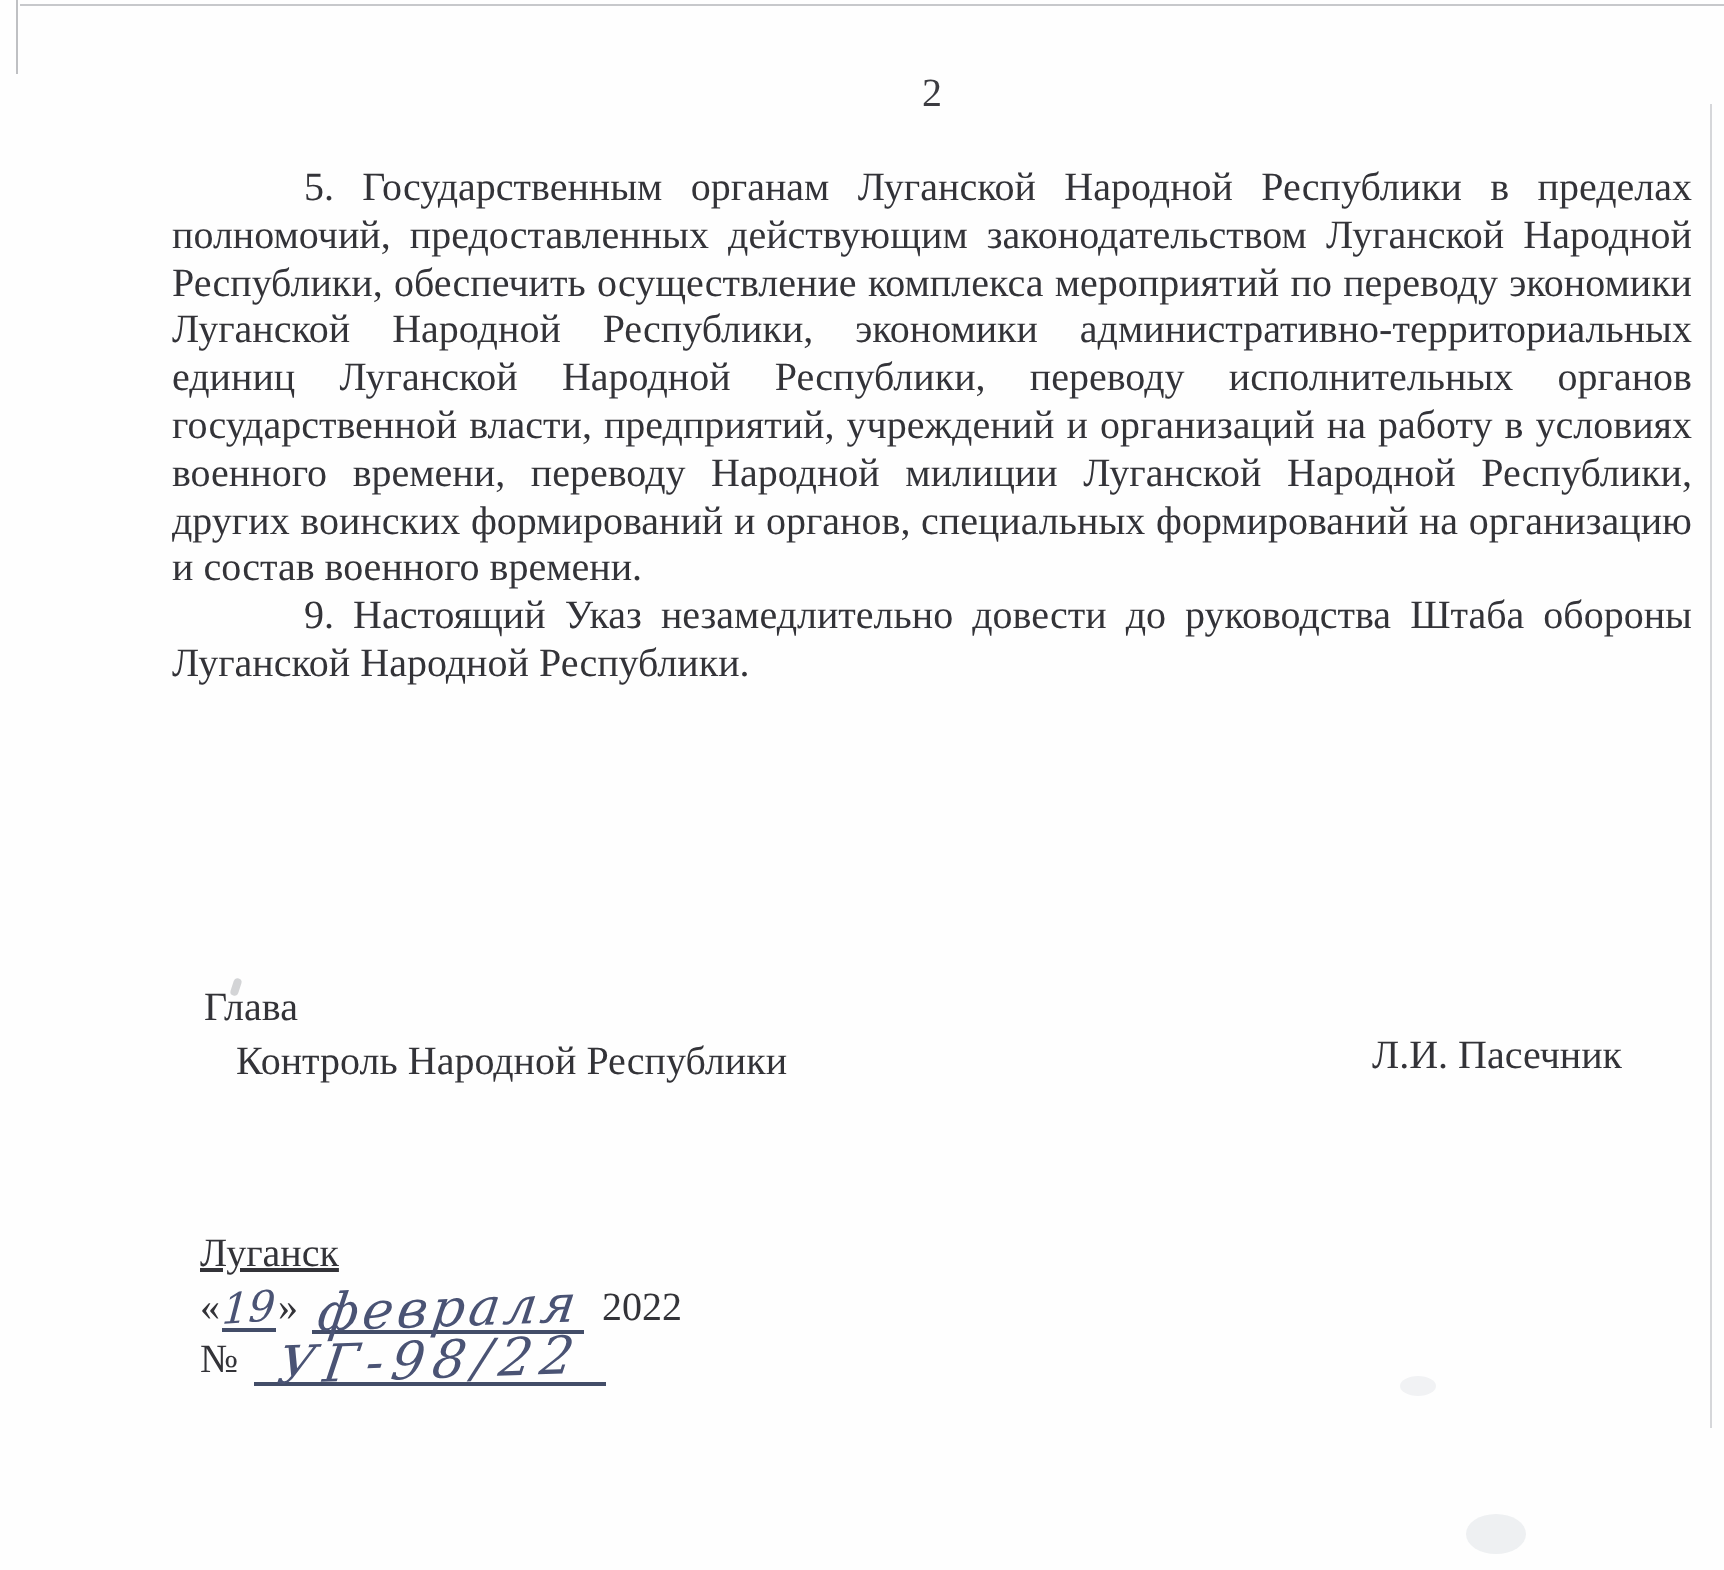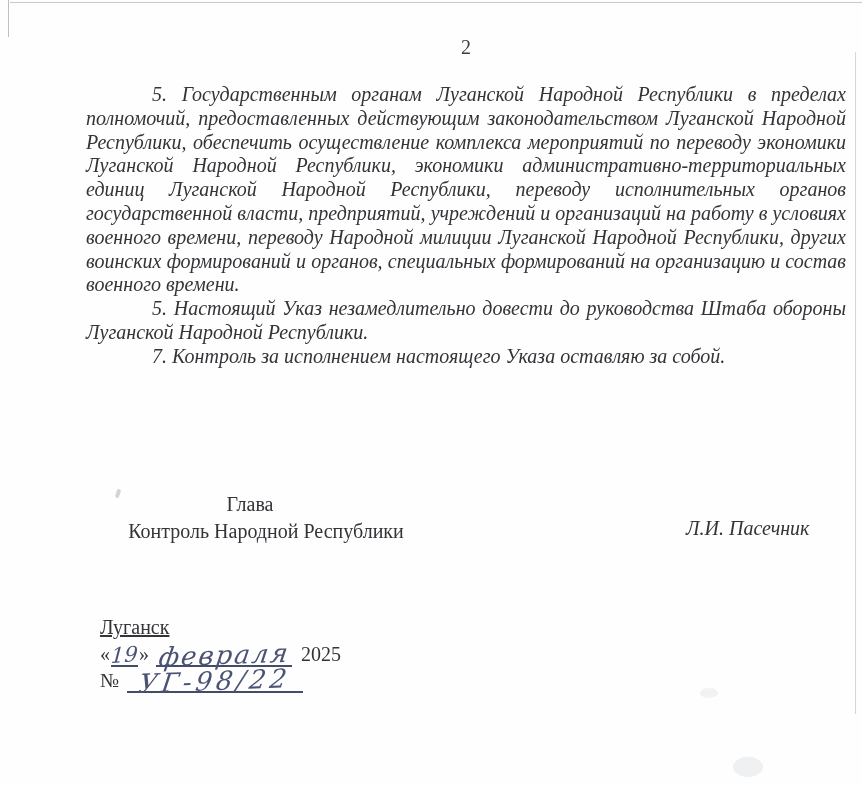--- a/index.html
+++ b/index.html
@@ -34,39 +34,36 @@
   }
 
   
   .doc-body {
     position: absolute;
     top: 83px; left: 86px; width: 760px;
     font-size: 20px;
     line-height: 23.8px;
     text-align: justify;
     color: #333338;
-    font-style: italic;
   }
   .doc-body p { margin: 0; text-indent: 66px; }
 
   
   .sig-left {
     position: absolute;
     top: 491px; left: 118px; width: 296px;
-    text-align: center;
     font-size: 20px;
     line-height: 27px;
   }
   .sig-title1 { display:block; transform: translateX(-16px); }
   .sig-name {
     position: absolute;
     top: 517px; left: 686px;
     font-size: 20px;
     white-space: nowrap;
-    font-style: italic;
   }
 
   
   .issuance {
     position: absolute;
     top: 615px; left: 100px;
     font-size: 20px;
     color: #333338;
   }
   .issuance .city { line-height: 24px; text-decoration: underline; }
@@ -102,38 +99,37 @@
   <div class="art-top-v"></div>
   <div class="art-right-v"></div>
   <div class="art-tick"></div>
   <div class="art-smudge1"></div>
   <div class="art-smudge2"></div>
 
   <div class="page-number">2</div>
 
   <div class="doc-body">
     <p>5. Государственным органам Луганской Народной Республики в пределах полномочий, предоставленных действующим законодательством Луганской Народной Республики, обеспечить осуществление комплекса мероприятий по переводу экономики Луганской Народной Республики, экономики административно-территориальных единиц Луганской Народной Республики, переводу исполнительных органов государственной власти, предприятий, учреждений и организаций на работу в условиях военного времени, переводу Народной милиции Луганской Народной Республики, других воинских формирований и органов, специальных формирований на организацию и состав военного времени.</p>
-    <p>5. Настоящий Указ незамедлительно довести до руководства Штаба обороны Луганской Народной Республики.</p>
-    <p>7. Контроль за исполнением настоящего Указа оставляю за собой.</p>
+    <p>9. Настоящий Указ незамедлительно довести до руководства Штаба обороны Луганской Народной Республики.</p>
   </div>
 
   <div class="sig-left">
     <span class="sig-title1">Глава</span>
     <span class="sig-title2">Контроль Народной Республики</span>
   </div>
   <div class="sig-name">Л.И. Пасечник</div>
 
   <div class="issuance">
     <div class="city">Луганск</div>
     <div class="row">
       <span>«</span>
       <span class="blank day"><span class="ink day">19</span></span>
       <span>»</span>
       <span class="blank month"><span class="ink month">февраля</span></span>
-      <span class="year">2025</span>
+      <span class="year">2022</span>
     </div>
     <div class="row">
       <span>№</span>
       <span class="blank num"><span class="ink num">УГ-98/22</span></span>
     </div>
   </div>
 
 </div>
 
 </body></html>

